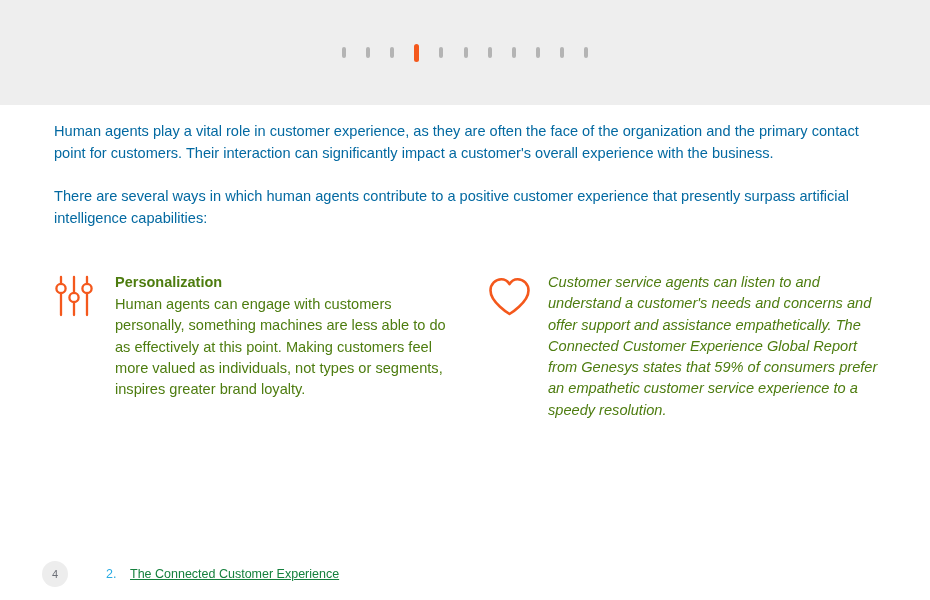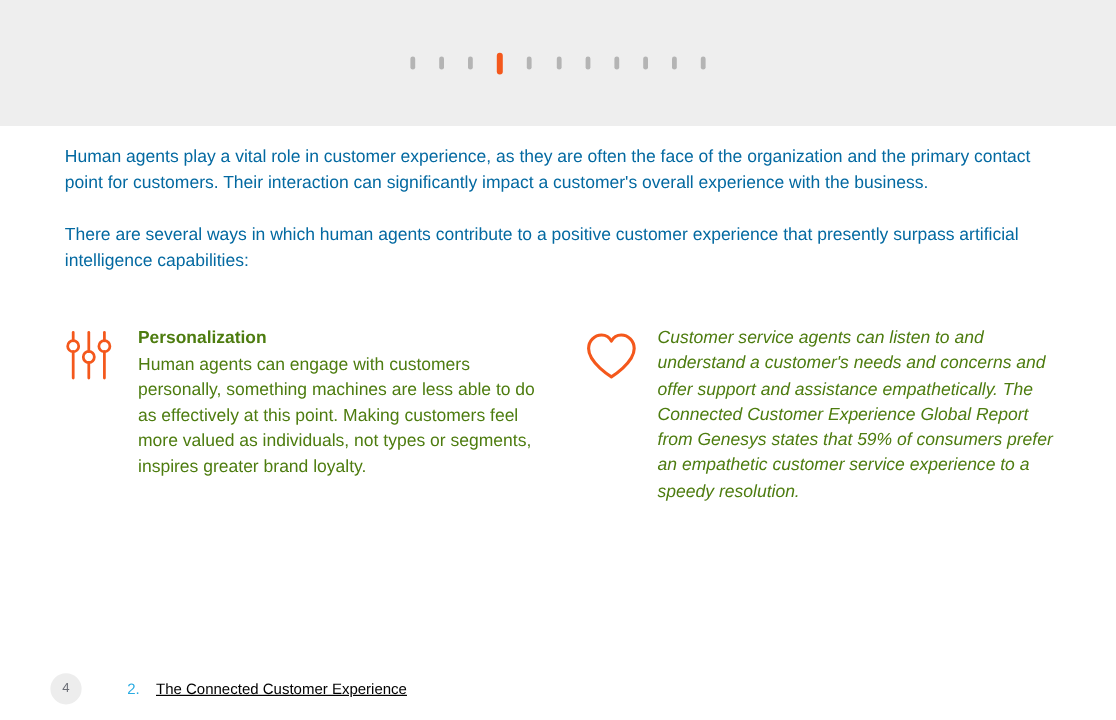--- a/index.html
+++ b/index.html
@@ -154,21 +154,21 @@
     align-items: baseline;
     padding-left: 38px;
     font-size: 12.5px;
   }
   .footnote-num {
     color: #29abe2;
     width: 24px;
     flex: 0 0 auto;
   }
   .footnote-link {
-    color: #000000;
+    color: #15803d;
     text-decoration: underline;
     cursor: pointer;
   }
 </style>
 </head>
 <body>
 
 <div class="slide">
 
   <div class="header-band">

